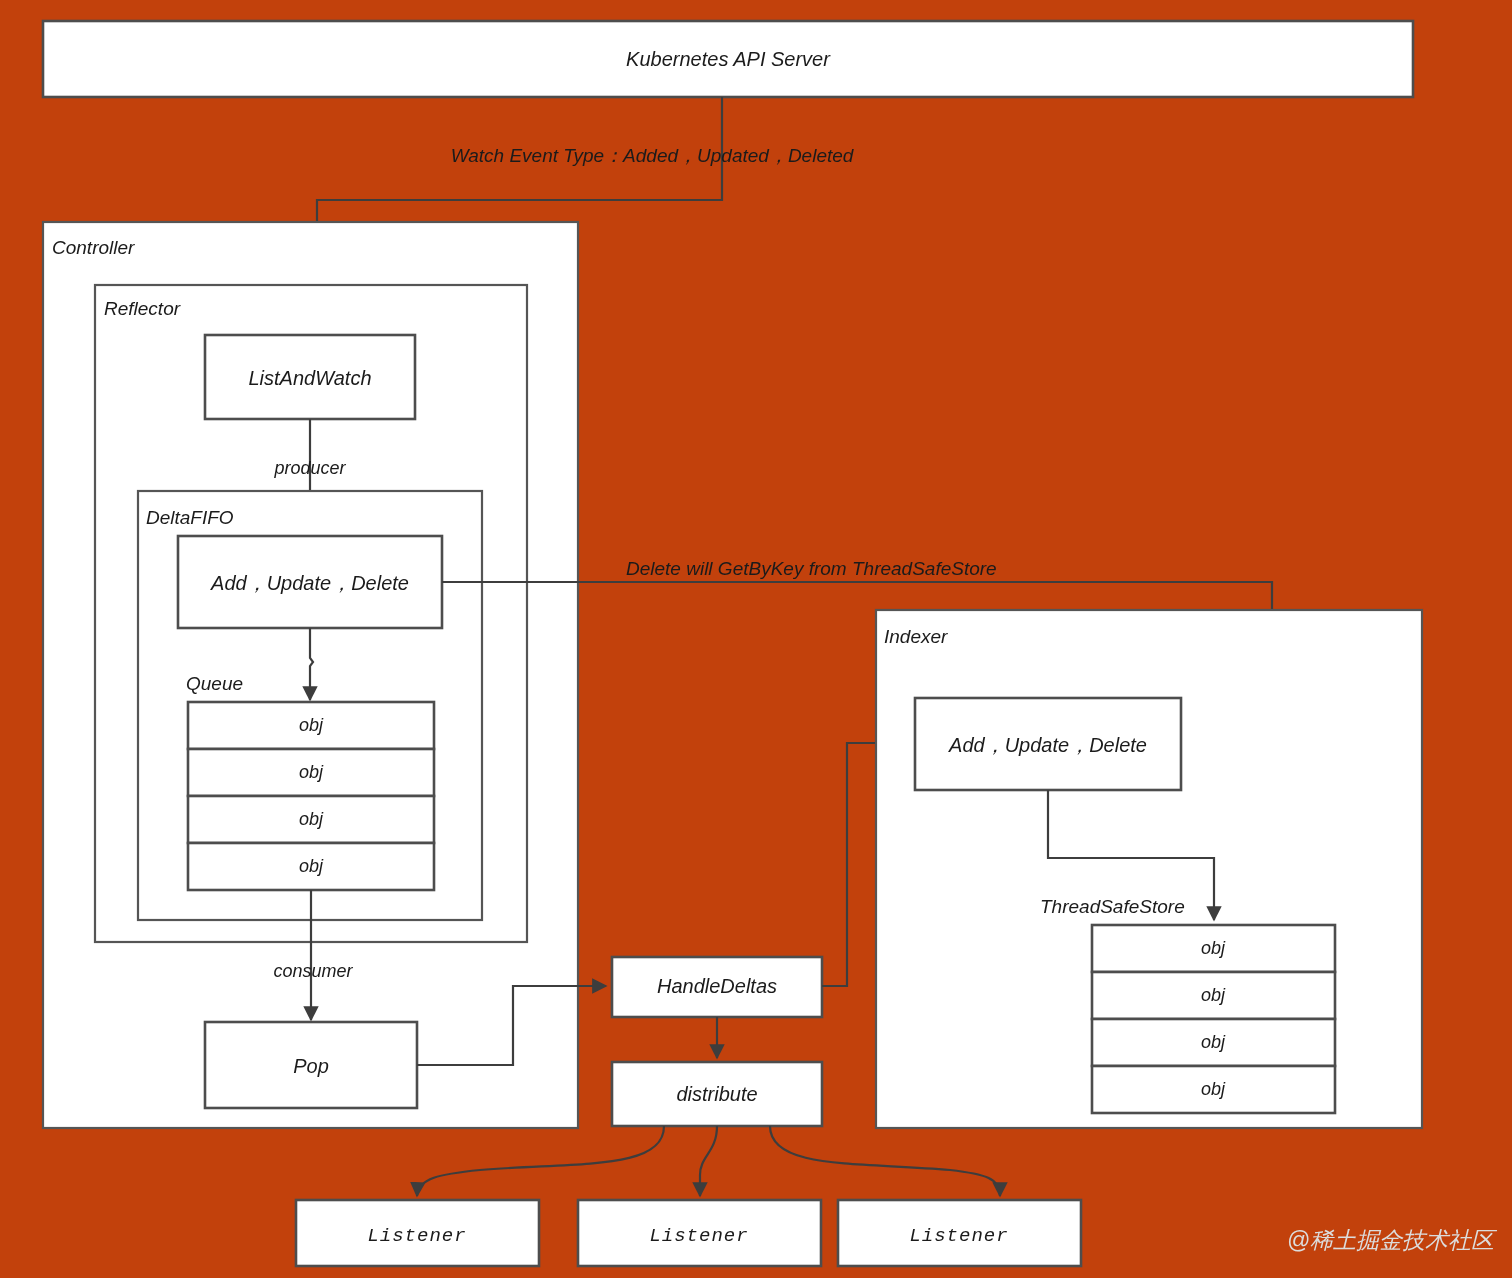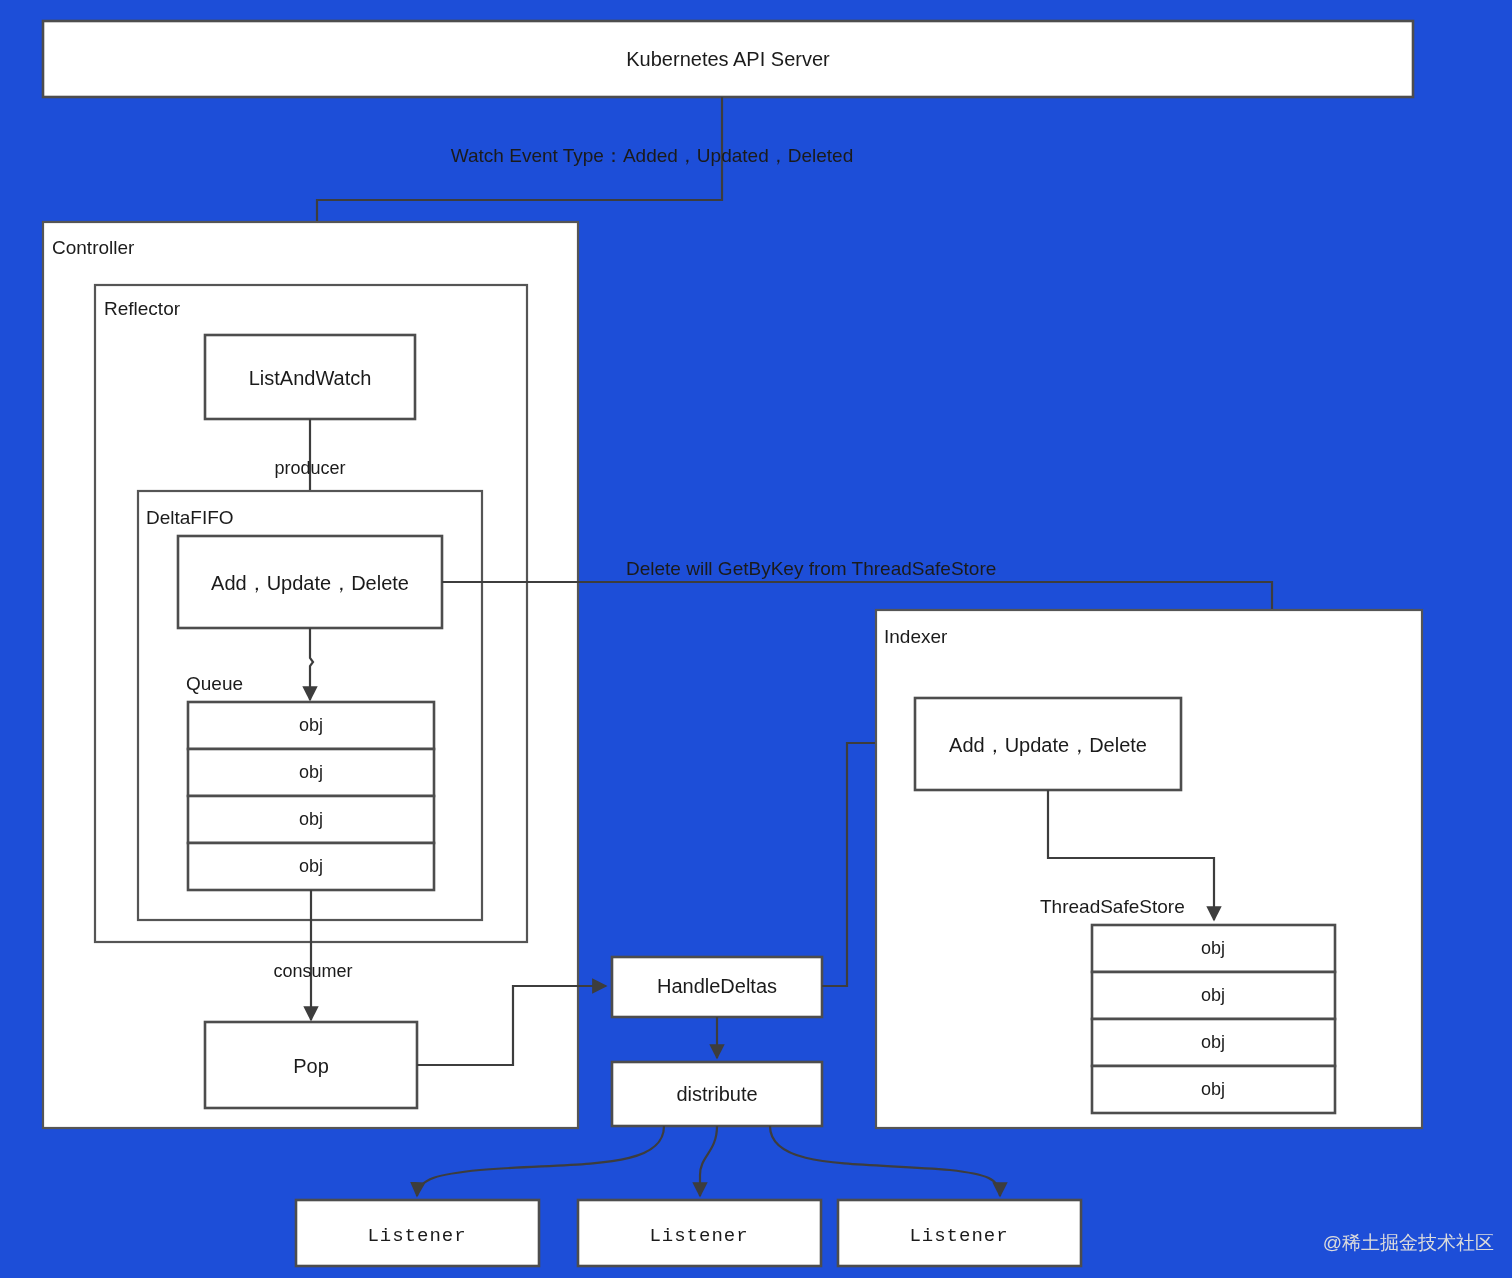--- a/index.html
+++ b/index.html
@@ -1,34 +1,34 @@
 <!DOCTYPE html>
 <html><head>
 <meta charset="utf-8">
 <style>
   html,body{margin:0;padding:0;background:#ffffff;}
   body{width:1512px;height:1278px;overflow:hidden;
        font-family:"Liberation Sans",sans-serif;}
-  #stage{position:relative;width:1512px;height:1278px;background:#1d4ed8;}
+  #stage{position:relative;width:1512px;height:1278px;background:#c2410c;font-style:italic;}
   svg.diagram{position:absolute;left:0;top:0;width:1512px;height:1278px;}
   .bx{fill:#ffffff;stroke:#4d4d4d;stroke-width:2.6;}
   .bx-thin{fill:#ffffff;stroke:#555555;stroke-width:2.2;}
   .ln{fill:none;stroke:#3d3d3d;stroke-width:2.2;stroke-linecap:butt;}
   .lbl{font-family:"Liberation Sans",sans-serif;fill:#1b1b1b;}
   .t-title{font-size:20px;}
   .t-box{font-size:20px;}
   .t-group{font-size:19px;}
   .t-small{font-size:18px;}
   .t-edge{font-size:19px;}
   .t-obj{font-size:18px;}
   .t-mono{font-family:"Liberation Mono",monospace;font-size:19px;letter-spacing:1px;}
   .mid{text-anchor:middle;}
   .st{text-anchor:start;}
   .watermark{position:absolute;right:18px;bottom:22px;color:#dcdcdc;
-             font-size:19px;font-family:"Liberation Sans",sans-serif;
+             font-size:23px;font-family:"Liberation Sans",sans-serif;
              white-space:nowrap;user-select:none;}
 </style>
 </head>
 <body>
 
 <div id="stage">
 
   <svg class="diagram" viewBox="0 0 1512 1278" xmlns="http://www.w3.org/2000/svg">
 
     <defs>

